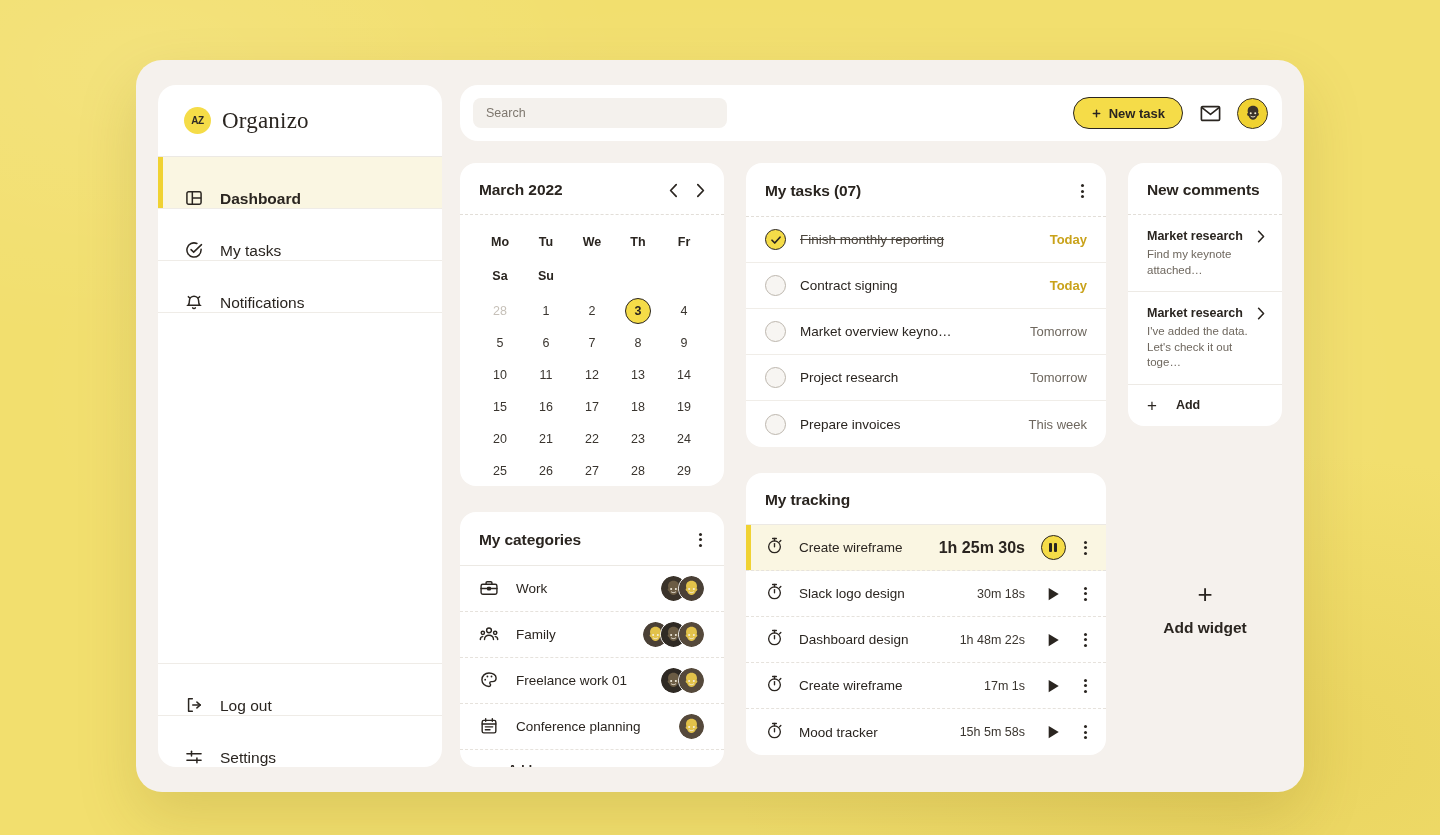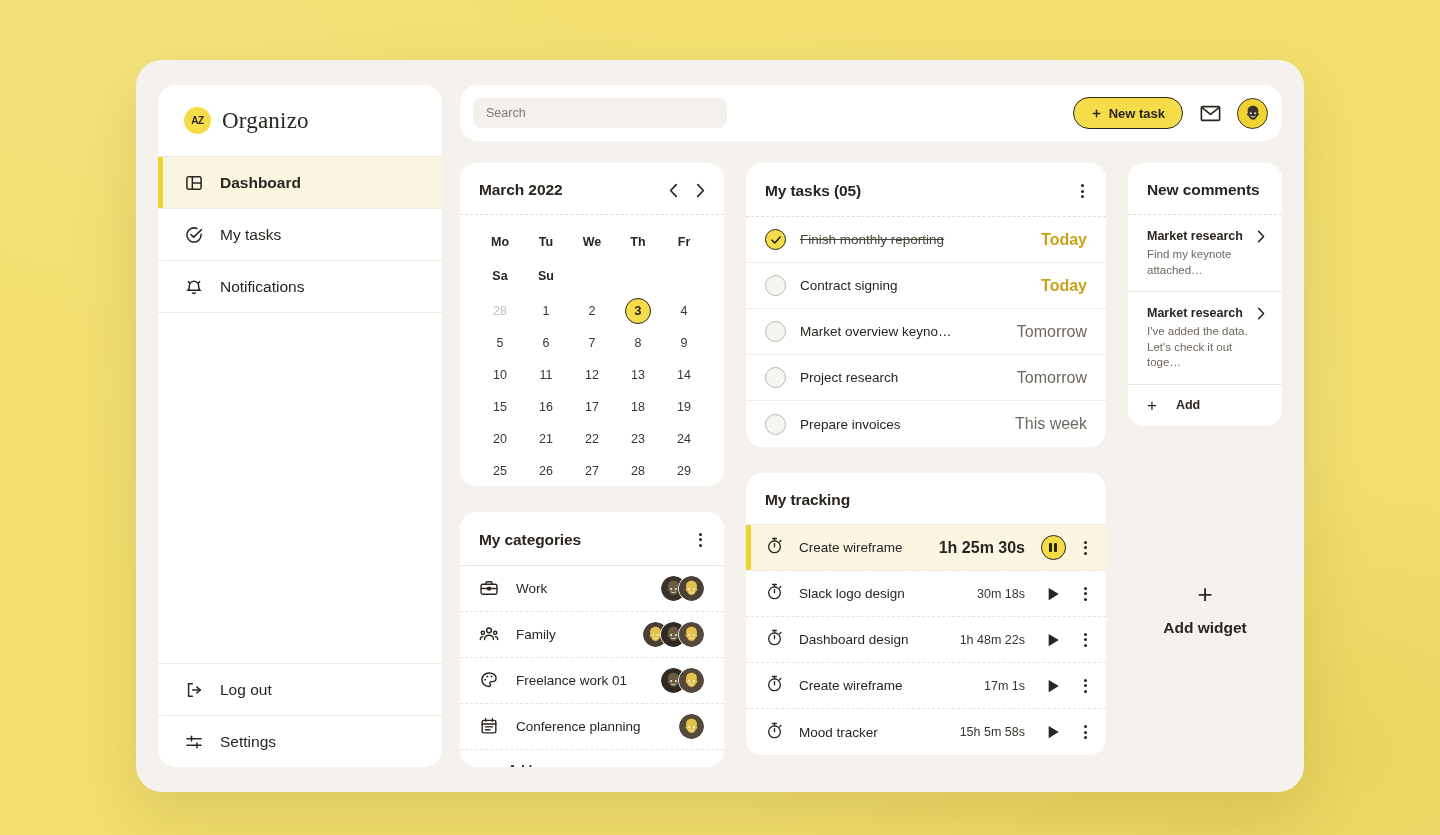--- a/index.html
+++ b/index.html
@@ -73,21 +73,21 @@
     font-family: "Liberation Serif", serif;
     font-size: 23px;
     color: #2A2520;
     letter-spacing: .2px;
   }
 
   .nav { padding-top: 0; }
 
   .nav-item {
     display: flex;
-    align-items: center;
+    align-items: flex-end;
     gap: 16px;
     height: 52px;
     padding-left: 26px;
     position: relative;
     border-bottom: 1px solid #EFECE7;
     color: #2A2520;
     font-size: 15.5px;
     cursor: pointer;
   }
   .nav-item.active {
@@ -264,21 +264,21 @@
   .task-cb.done { background: #F5DC48; border-color: #2A2520; }
   .task-name {
     font-size: 13.5px;
     color: #2A2520;
     flex: 1;
     white-space: nowrap;
     overflow: hidden;
     text-overflow: ellipsis;
   }
   .task-row.done .task-name { text-decoration: line-through; color: #4A443C; }
-  .task-due { font-size: 16px; color: #6E675E; flex: none; }
+  .task-due { font-size: 13px; color: #6E675E; flex: none; }
   .task-due.accent { color: #C9A21A; font-weight: 700; }
 
   
   .cat-row {
     display: flex;
     align-items: center;
     gap: 17px;
     padding: 0 19px;
     height: 46px;
     border-bottom: 1px dashed #E6E2DC;
@@ -641,21 +641,21 @@
               <span>more</span>
             </span>
           </div>
         </section>
       </div>
 
       <div class="col col-tasks">
 
         <section class="card">
           <div class="card-head">
-            <div class="card-title">My tasks (05)</div>
+            <div class="card-title">My tasks (07)</div>
             <div class="kebab">
                 <i></i>
                 <i></i>
                 <i></i>
               </div>
           </div>
           <div id="task-list">
               <div class="task-row done">
                 <div class="task-cb done">
                   <svg width="12" height="12" viewBox="0 0 24 24" fill="none" stroke="#2A2520" stroke-width="3.4" stroke-linecap="round" stroke-linejoin="round">

